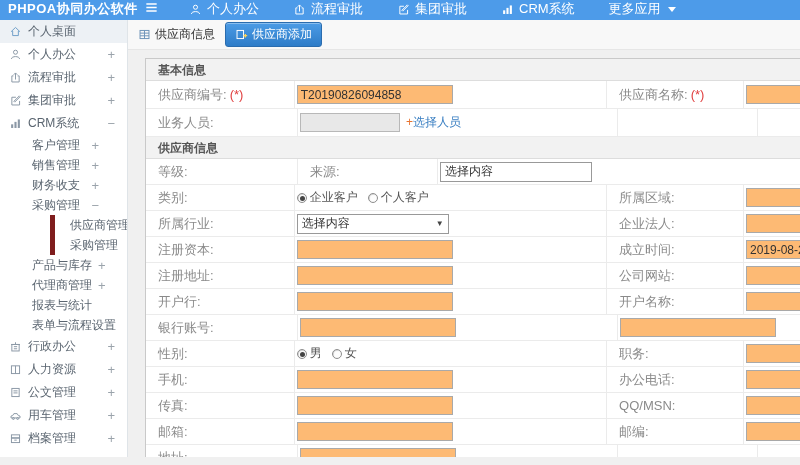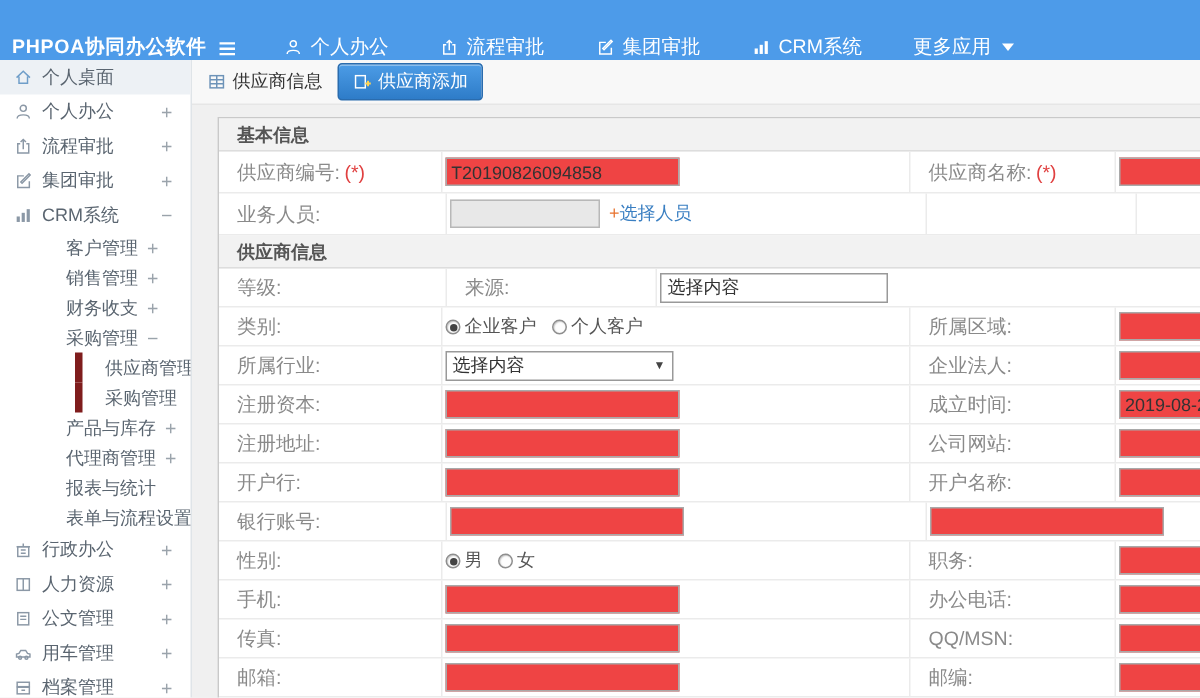--- a/index.html
+++ b/index.html
@@ -2,40 +2,40 @@
 <html style="--accent: #4d9be9; --link: #3a7fc2; --req: #e04040;"><head>
 <meta charset="utf-8">
 <style>
   * { margin:0; padding:0; box-sizing:border-box; }
   html,body { width:800px; height:465px; overflow:hidden;
     font-family:"Liberation Sans","DejaVu Sans",sans-serif; background:#f0f0f0; }
 
   :root { --accent:#4d9be9; --link:#3a7fc2; --req:#e04040; }
 
   
-  .topbar { height:40px; background:var(--accent); display:flex; align-items:flex-end; color:#fff; }
+  .topbar { height:20px; background:var(--accent); display:flex; align-items:flex-start; color:#fff; }
   .logo { width:128px; padding-left:8px; font-size:13px; font-weight:bold; letter-spacing:.5px; flex-shrink:0; white-space:nowrap; }
   .burger { margin-left:16px; display:flex; align-items:center; cursor:pointer; }
   .topnav { display:flex; align-items:center; margin-left:30px; gap:34px; }
   .nav-item { display:flex; align-items:center; gap:5px; font-size:13px; cursor:pointer; white-space:nowrap; }
   .caret { width:0; height:0; border-left:4px solid transparent; border-right:4px solid transparent; border-top:5px solid #fff; margin-left:2px; }
   .icon { display:inline-flex; align-items:center; }
   .topbar .icon svg { stroke:#fff; }
   .topbar .icon svg .fill { fill:#fff; }
 
   
   .app { display:flex; height:437px; }
 
   
   .sidebar { width:128px; flex-shrink:0; background:#fff; border-right:1px solid #dfe4e8; overflow:hidden; }
   .sb-item { display:flex; align-items:center; gap:6px; font-size:12px; color:#5a6570; cursor:pointer; white-space:nowrap; }
   .sb-item .icon svg { stroke:#8b98a6; }
   .sb-item .icon svg .fill { fill:#8b98a6; }
   .lvl0 { height:23px; padding-left:9px; }
-  .lvl1 { height:20px; padding-left:44px; }
+  .lvl1 { height:20px; padding-left:32px; }
   .lvl2 { height:20px; margin-left:50px; border-left:5px solid #7f1d1d; padding-left:15px; }
   .sb-expand { margin-left:auto; margin-right:12px; color:#9aa3ab; font-size:13px; }
   .lvl1 .sb-expand { margin-right:28px; }
   .sb-item.active { background:#edf1f5; }
   .sb-item.active .icon svg { stroke:#6f9ec9; }
 
   
   .main { flex:1; background:#f0f0f0; overflow:hidden; }
   .tabbar { height:30px; background:#f8f8f8; border-bottom:1px solid #e6e6e6; display:flex; align-items:center; padding-left:10px; gap:10px; }
   .tab { display:flex; align-items:center; gap:4px; font-size:12px; color:#333; cursor:pointer; }
@@ -44,21 +44,21 @@
   .panel { margin:8px 0 0 17px; width:758px; background:#fff; border:1px solid #c9c9c9; }
   .sec-title { height:22px; line-height:22px; background:#f2f2f2; border-bottom:1px solid #dddddd; font-size:12px; font-weight:bold; color:#555; padding-left:12px; }
   .f-row { display:flex; border-bottom:1px solid #ebebeb; align-items:stretch; }
   .sec-basic .f-row { height:28px; }
   .sec-sup .f-row { height:26px; }
   .f-label { display:flex; align-items:center; font-size:13px; color:#8a8a8a; padding-left:12px; border-right:1px solid #ebebeb; white-space:nowrap; overflow:hidden; }
   .f-value { display:flex; align-items:center; border-right:1px solid #ebebeb; padding-left:2px; white-space:nowrap; }
   .c1 { width:152px; } .c2 { width:320px; } .c3 { width:140px; } .c4 { flex:1; border-right:none; }
   .req { font-style:normal; color:var(--req); margin-left:3px; }
 
-  .ti { width:156px; height:19px; border:1px solid #a9a9a9; font-size:12px; padding:0 3px; color:#333; font-family:inherit; background:#ef4444; }
+  .ti { width:156px; height:19px; border:1px solid #a9a9a9; font-size:12px; padding:0 3px; color:#333; font-family:inherit; background:#fdba74; }
   .ti.ro { width:100px; background:#e8e8e8; border-color:#b8b8b8; }
   .pick { margin-left:6px; font-size:12px; color:var(--link); text-decoration:none; }
   .pick em { font-style:normal; color:#e87430; }
   .sel { width:152px; height:20px; border:1px solid #999; background:#fff; display:flex; align-items:center; justify-content:space-between; padding:0 4px; font-size:12px; color:#333; cursor:pointer; }
   .sel-ar { font-size:8px; color:#444; }
   .ropt { display:flex; align-items:center; gap:3px; margin-right:10px; font-size:12px; color:#555; cursor:pointer; }
   .rdo { width:10px; height:10px; border:1px solid #8e8e8e; border-radius:50%; background:#fdfdfd; box-shadow:inset .5px .5px 1px rgba(0,0,0,.25); position:relative; flex-shrink:0; }
   .rdo.on::after { content:""; position:absolute; left:2px; top:2px; width:5px; height:5px; border-radius:50%; background:#444; }
 </style>
 </head>

